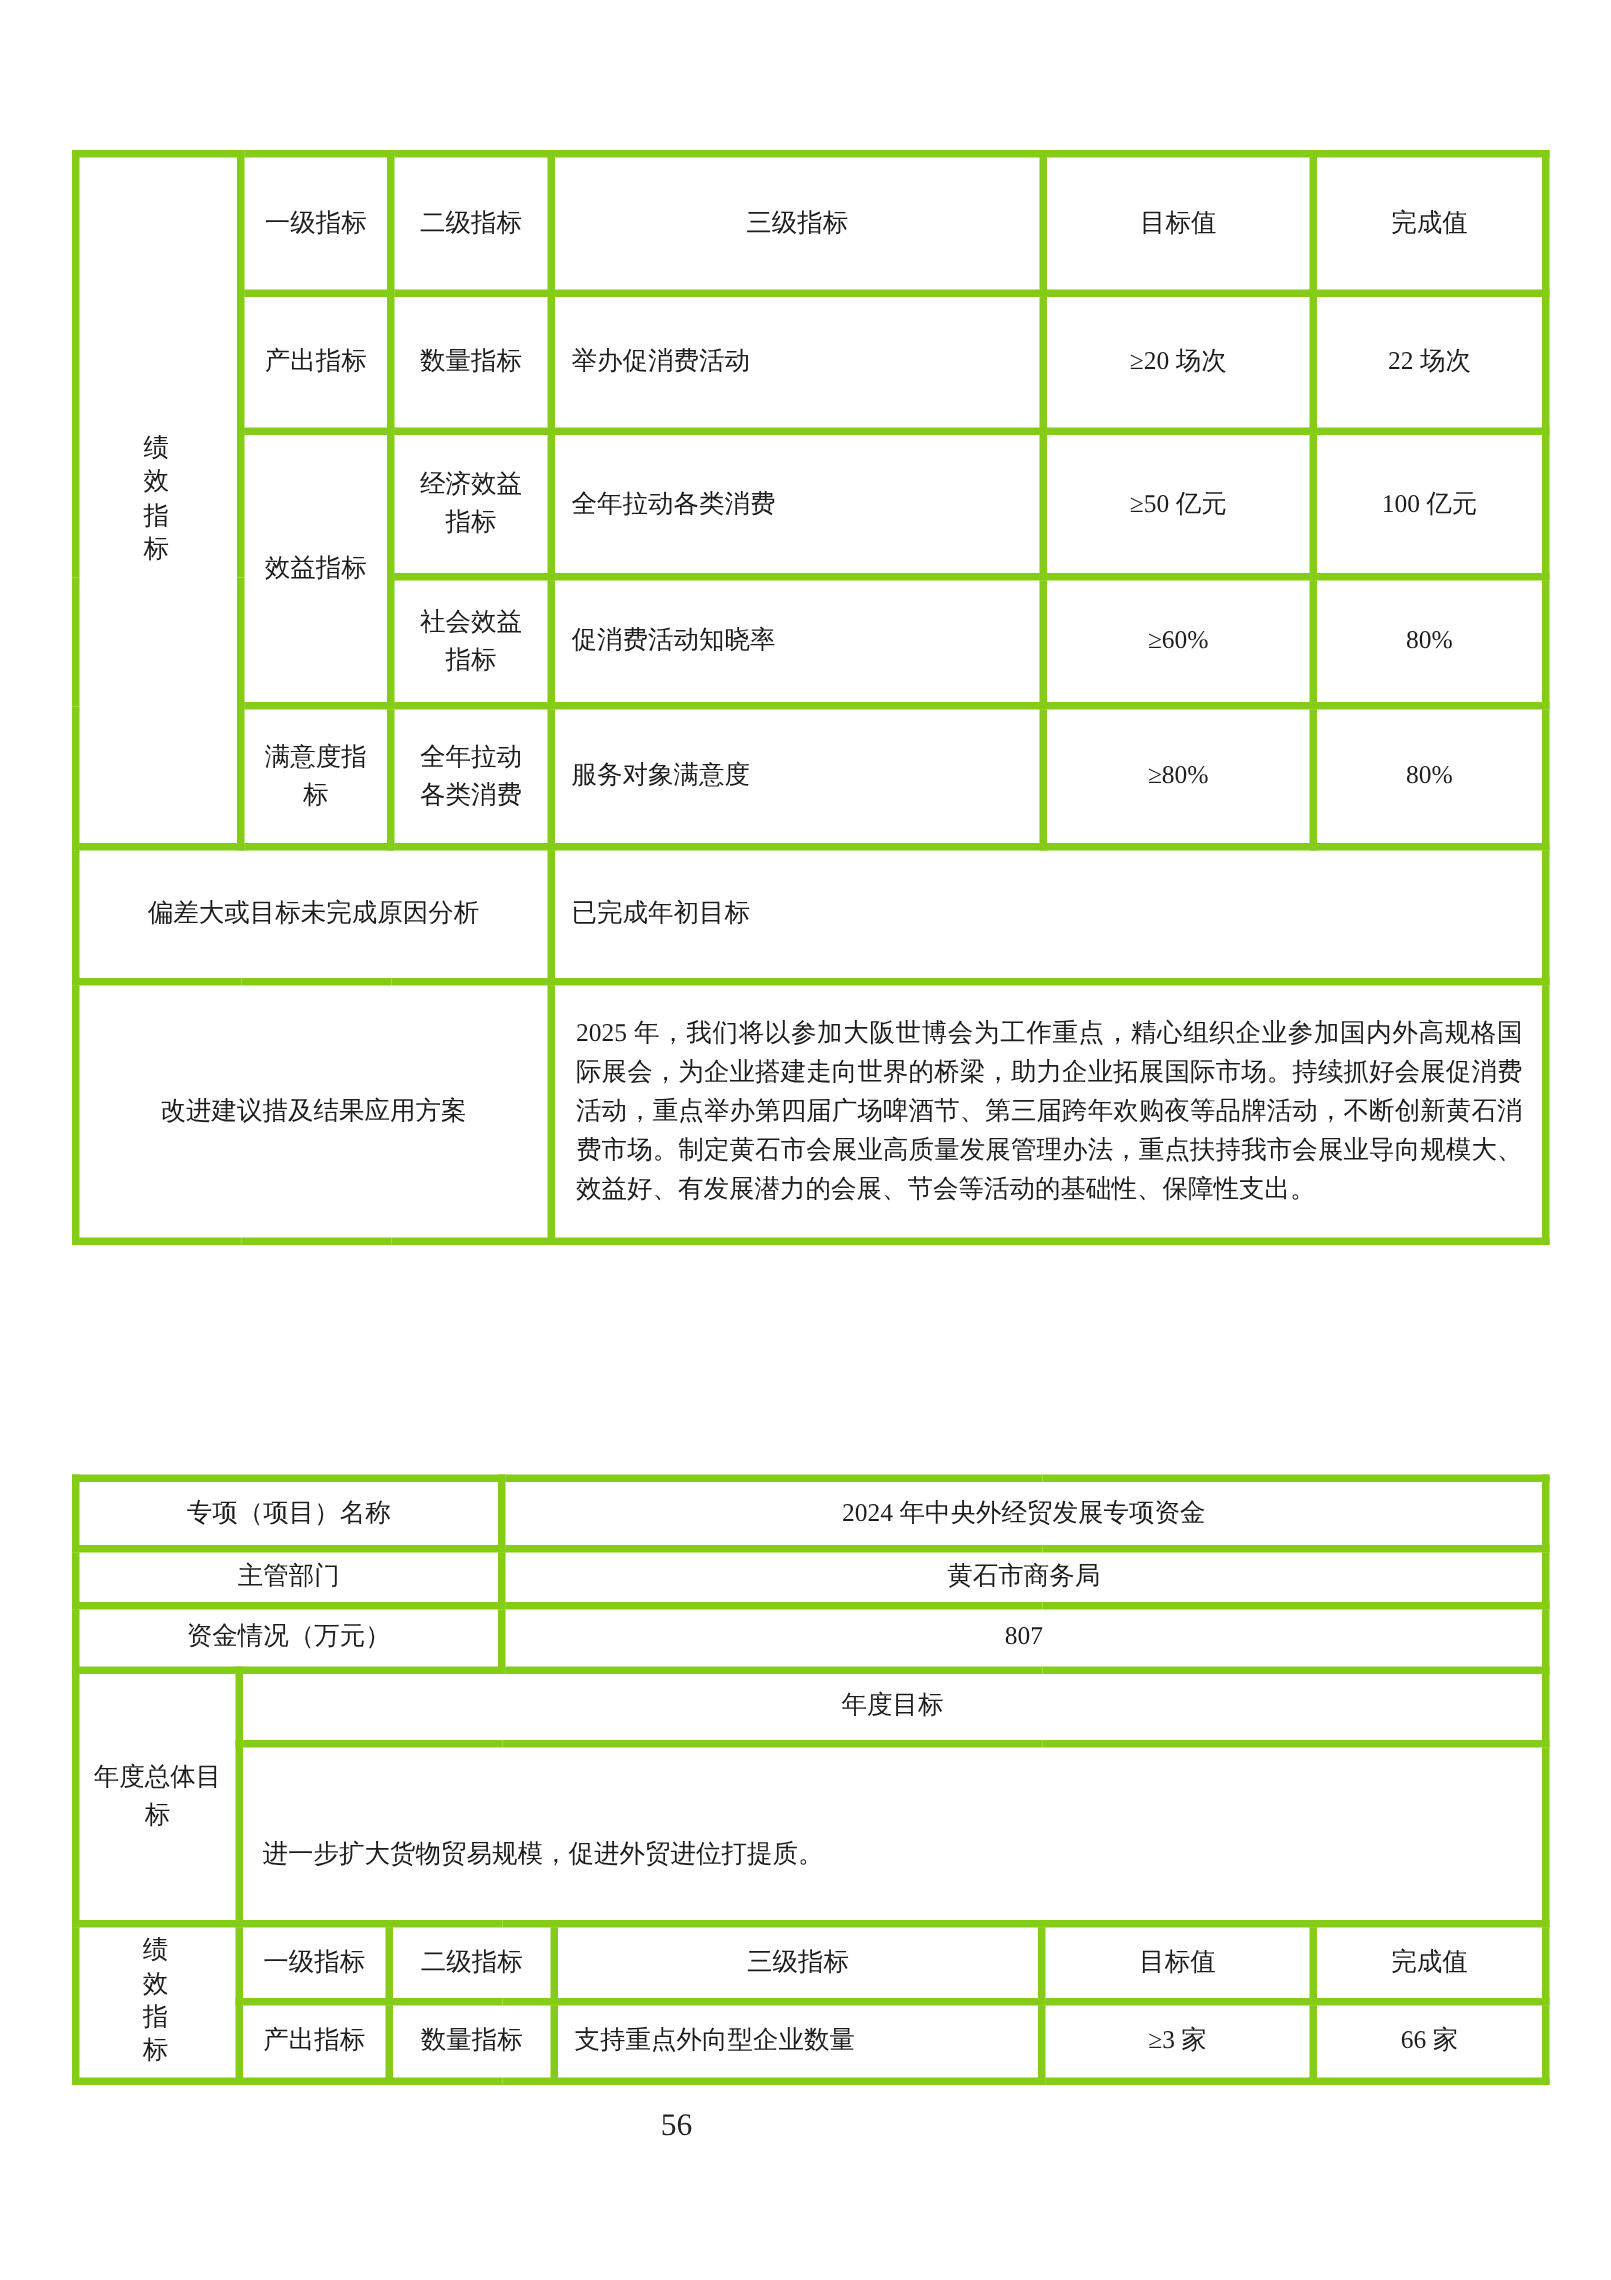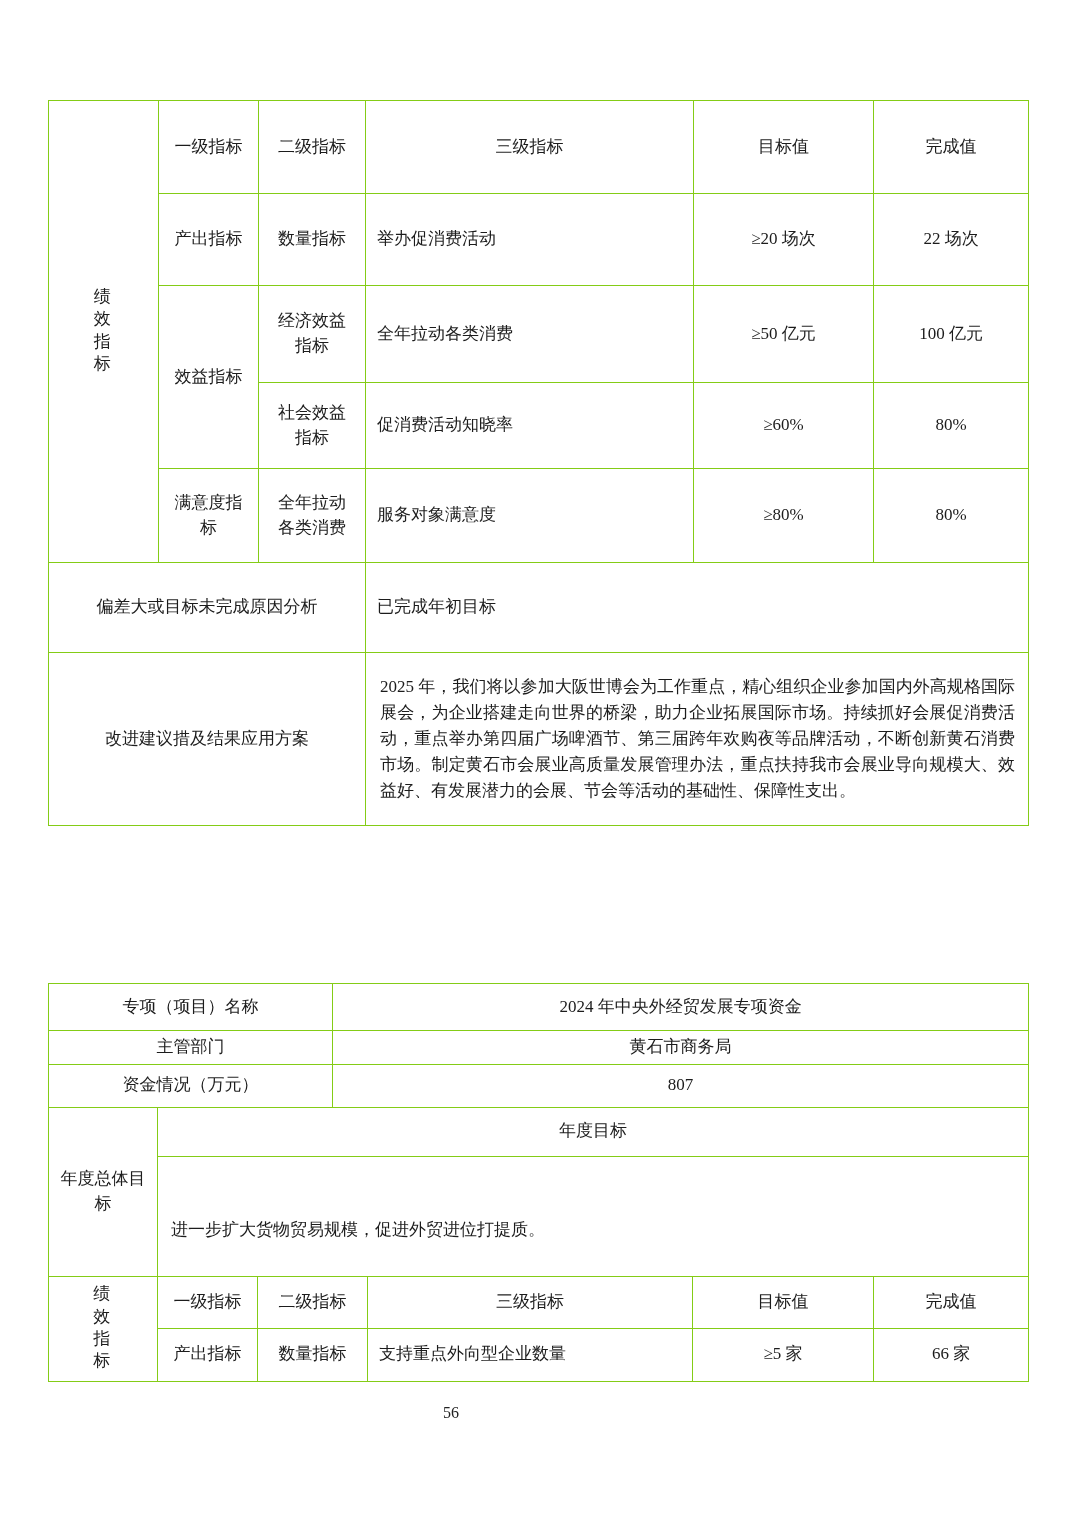--- a/index.html
+++ b/index.html
@@ -17,21 +17,21 @@
     table-layout: fixed;
     position: absolute;
     left: 48px;
     width: 980px;
     background: #ffffff;
   }
   #table1 { top: 100px; }
   #table2 { top: 983px; }
 
   td {
-    border: 1px solid #84cc16;
+    border: 5px solid #84cc16;
     text-align: center;
     vertical-align: middle;
     font-size: 17px;
     line-height: 1.45;
     padding: 4px 8px;
     overflow: hidden;
   }
   td.left { text-align: left; padding-left: 11px; }
   td.wrap-narrow { padding-left: 13px; padding-right: 13px; }
 
@@ -66,21 +66,21 @@
     letter-spacing: 1px;
     color: #111111;
   }
 
   .page-number {
     position: absolute;
     top: 1404px;
     left: 0;
     width: 902px;
     text-align: center;
-    font-size: 16px;
+    font-size: 21px;
     color: #222222;
     font-family: Liberation Serif, serif;
   }
 </style>
 </head>
 <body>
 
 <div class="page">
 
   <table id="table1">
@@ -179,21 +179,21 @@
         <td>一级指标</td>
         <td colspan="2">二级指标</td>
         <td>三级指标</td>
         <td>目标值</td>
         <td>完成值</td>
       </tr>
       <tr style="height:53px">
         <td>产出指标</td>
         <td colspan="2">数量指标</td>
         <td class="left">支持重点外向型企业数量</td>
-        <td>≥5 家</td>
+        <td>≥3 家</td>
         <td>66 家</td>
       </tr>
     </tbody>
   </table>
 
   <div class="page-number">56</div>
 
 </div>
 
 </body></html>

